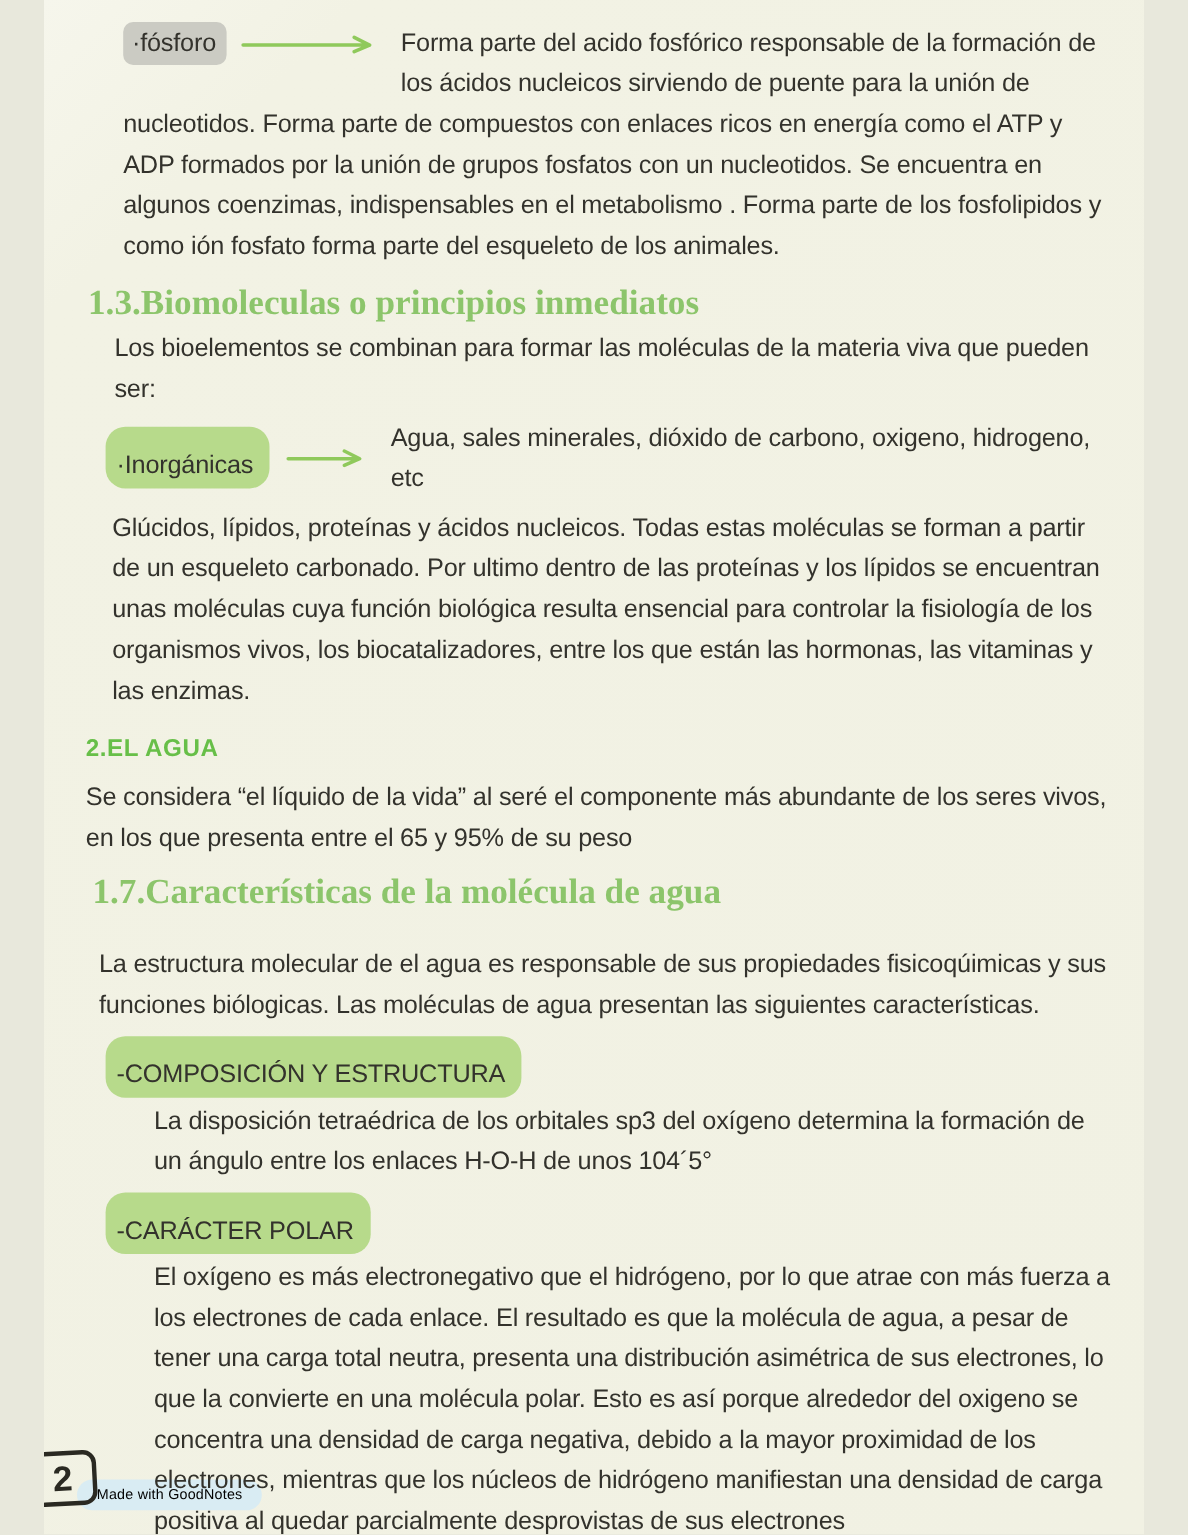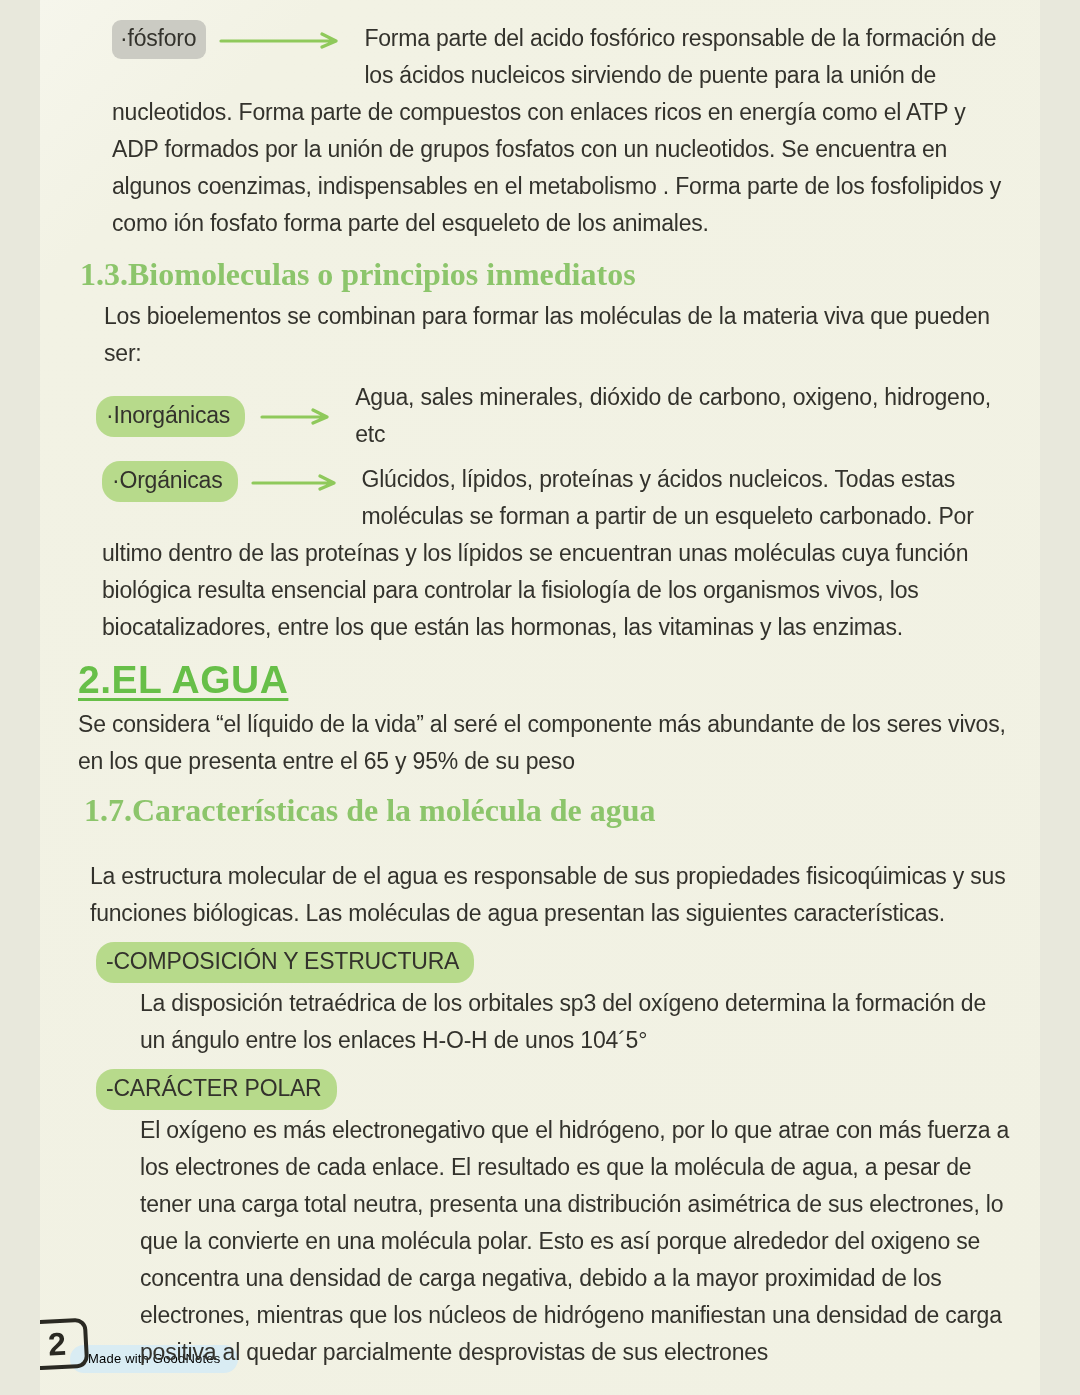--- a/index.html
+++ b/index.html
@@ -17,42 +17,41 @@
     padding:16px 24px 0 0;
     font-size:23px;
     line-height:37px;
     letter-spacing:-0.2px;
   }
   
   .term-float { float:left; display:flex; align-items:center; gap:12px; margin-right:14px; }
   .term-row { display:flex; align-items:center; gap:14px; }
   .pill { display:inline-block; white-space:nowrap; }
   .pill-gray { background:#cbcbc3; border-radius:9px; padding:0 10px 2px 8px; }
-  .pill-green { background:#b7da8b; border-radius:18px; padding:1px 15px 3px 10px; }
+  .pill-green { background:#b7da8b; border-radius:18px; padding:16px 15px 3px 10px; }
   .arrow { display:block; flex:0 0 auto; }
   
   .p-fosforo { margin:4px 0 0 72px; }
   .h-serif {
     font-family:"Liberation Serif", serif;
     font-weight:600;
     color:#8cc56b;
     font-size:32px; line-height:40px;
     margin:12px 0 4px 40px;
     letter-spacing:0;
   }
   .intro-13 { margin-left:64px; }
   .row-inorganicas { margin:7px 0 0 56px; }
   .p-organicas { margin:8px 0 0 62px; }
   .h-agua {
     color:#67bf48;
-    font-size:39px; line-height:40px;
+    font-size:22px; line-height:40px;
     font-weight:bold;
     letter-spacing:0.5px;
     margin:14px 0 6px 38px;
-    text-decoration:underline;
     text-decoration-thickness:3px;
     text-underline-offset:5px;
   }
   .intro-agua { margin-left:38px; }
   .h-caract { margin:10px 0 2px 44px; }
   .intro-caract { margin-left:50px;margin-top:28px; }
   .item-label { margin:10px 0 2px 56px; }
   .item-label-last { margin-top:26px; }
   .item-text { margin-left:100px; }
   
@@ -97,26 +96,20 @@
 
     <div class="row-inorganicas term-row">
       <span class="pill pill-green">·Inorgánicas</span>
       <svg class="arrow" width="82" height="18" viewBox="0 0 82 18">
         <path d="M3 10 H66 M54 3 L68 10 L54 16" fill="none" stroke="#8fc95b" stroke-width="3.2" stroke-linecap="round" stroke-linejoin="round"></path>
       </svg>
       <span>Agua, sales minerales, dióxido de carbono, oxigeno, hidrogeno, etc</span>
     </div>
 
     <div class="p-organicas">
-      <span class="term-float">
-        <span class="pill pill-green">·Orgánicas</span>
-        <svg class="arrow" width="98" height="18" viewBox="0 0 98 18">
-          <path d="M3 10 H82 M70 3 L84 10 L70 16" fill="none" stroke="#8fc95b" stroke-width="3.2" stroke-linecap="round" stroke-linejoin="round"></path>
-        </svg>
-      </span>
       <span>Glúcidos, lípidos, proteínas y ácidos nucleicos. Todas estas moléculas se forman a partir de un esqueleto carbonado. Por ultimo dentro de las proteínas y los lípidos se encuentran unas moléculas cuya función biológica resulta ensencial para controlar la fisiología de los organismos vivos, los biocatalizadores, entre los que están las hormonas, las vitaminas y las enzimas.</span>
     </div>
 
     <div class="h-agua">2.EL AGUA</div>
     <div class="intro-agua">Se considera “el líquido de la vida” al seré el componente más abundante de los seres vivos, en los que presenta entre el 65 y 95% de su peso</div>
 
     <div class="h-serif h-caract">1.7.Características de la molécula de agua</div>
     <div class="intro-caract">La estructura molecular de el agua es responsable de sus propiedades fisicoqúimicas y sus funciones biólogicas. Las moléculas de agua presentan las siguientes características.</div>
 
     <div class="item-label">

